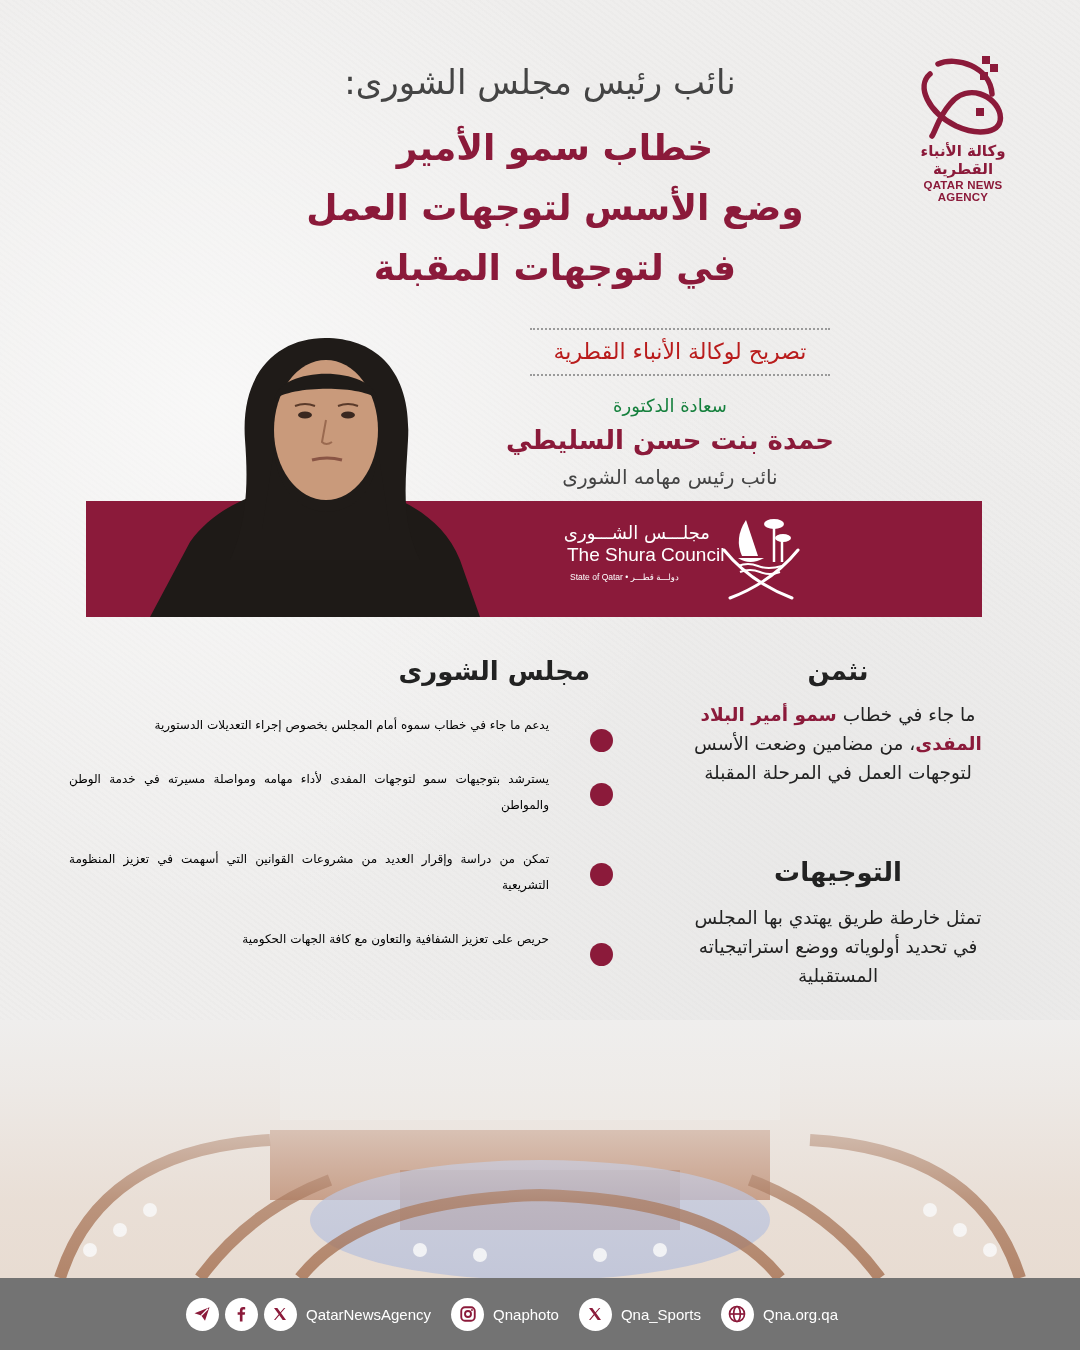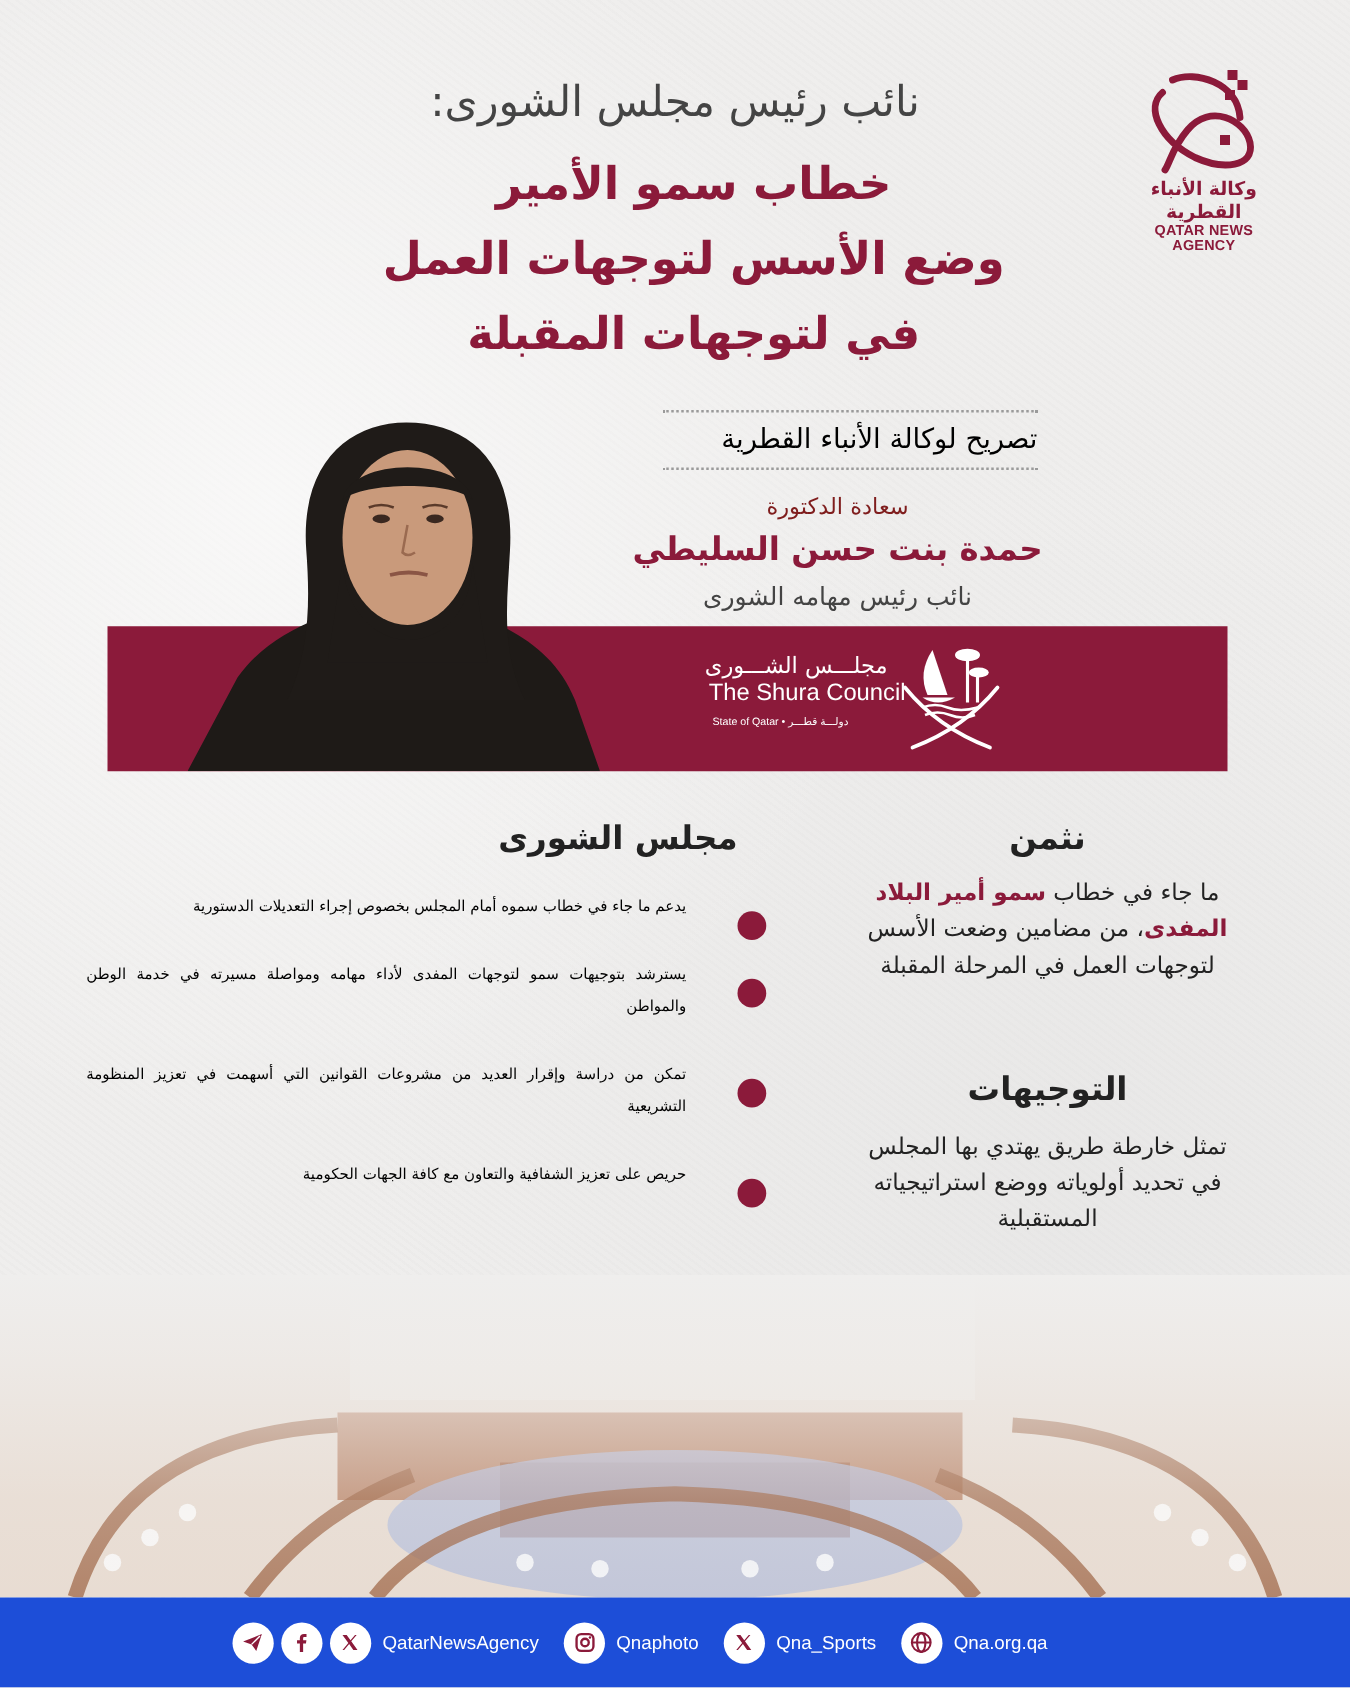--- a/index.html
+++ b/index.html
@@ -23,22 +23,22 @@
   .logo { position: absolute; top: 52px; right: 52px; width: 130px; text-align: center; }
   .logo svg { display: block; margin: 0 auto; }
   .logo-ar { font-family: "DejaVu Sans", sans-serif; font-weight: bold; color: #8b1a3a; font-size: 15px; direction: rtl; margin-top: 2px; }
   .logo-en { font-family: "Liberation Sans", sans-serif; font-weight: bold; color: #8b1a3a; font-size: 11.5px; letter-spacing: 0.2px; margin-top: 1px; }
 
   
   .kicker { position: absolute; top: 62px; left: 0; width: 1080px; text-align: center; font-size: 34px; color: #444; direction: rtl; }
   .headline { position: absolute; top: 118px; left: 0; width: 1080px; text-align: center; direction: rtl; color: #8b1a3a; font-weight: bold; font-size: 36px; line-height: 60px; padding-left: 30px; }
 
   
-  .statement { position: absolute; top: 328px; left: 530px; width: 300px; height: 48px; border-top: 2px dotted #9a9a9a; border-bottom: 2px dotted #9a9a9a; font-size: 22px; color: #000000; direction: rtl; line-height: 44px; }
-  .honor { position: absolute; top: 395px; left: 520px; width: 300px; text-align: center; direction: rtl; font-size: 18px; color: #7f1d1d; }
+  .statement { position: absolute; top: 328px; left: 530px; width: 300px; height: 48px; border-top: 2px dotted #9a9a9a; border-bottom: 2px dotted #9a9a9a; text-align: center; font-size: 22px; color: #b91c1c; direction: rtl; line-height: 44px; }
+  .honor { position: absolute; top: 395px; left: 520px; width: 300px; text-align: center; direction: rtl; font-size: 18px; color: #15803d; }
   .person-name { position: absolute; top: 425px; left: 500px; width: 340px; text-align: center; direction: rtl; font-size: 26px; font-weight: bold; color: #8b1a3a; }
   .person-title { position: absolute; top: 465px; left: 510px; width: 320px; text-align: center; direction: rtl; font-size: 20px; color: #444; }
 
   
   .band { position: absolute; top: 501px; left: 86px; width: 896px; height: 116px; background: #8b1a3a; }
   .shura { position: absolute; top: 512px; left: 560px; width: 250px; height: 95px; color: #fff; }
   .shura-ar { position: absolute; right: 100px; top: 10px; font-size: 18px; direction: rtl; }
   .shura-en { position: absolute; left: 7px; top: 32px; font-family: "Liberation Sans", sans-serif; font-size: 19px; }
   .shura-sub { position: absolute; left: 10px; top: 60px; font-family: "Liberation Sans", sans-serif; font-size: 8.5px; white-space: nowrap; }
   .emblem { position: absolute; left: 160px; top: 0px; }
@@ -54,21 +54,21 @@
   .bullet-text { font-size: 12px; line-height: 26px; color: #000000; width: 480px; text-align: justify; text-align-last: right; margin-right: 46px; }
   .right-col { position: absolute; left: 688px; width: 300px; text-align: center; direction: rtl; }
   .right-text { font-size: 18.5px; line-height: 29px; color: #222; }
   .hl { color: #8b1a3a; font-weight: bold; }
 
   
   .chamber { position: absolute; left: 0; top: 1020px; width: 1080px; height: 258px; overflow: hidden; }
   .chamber-fade { position: absolute; inset: 0; background: linear-gradient(to bottom, rgba(239,238,237,1) 0%, rgba(239,238,237,0.75) 25%, rgba(239,238,237,0.15) 70%, rgba(239,238,237,0) 100%); }
 
   
-  .footer { position: absolute; left: 0; top: 1278px; width: 1080px; height: 72px; background: #1d4ed8; display: flex; align-items: center; justify-content: center; gap: 20px; padding-right: 56px; }
+  .footer { position: absolute; left: 0; top: 1278px; width: 1080px; height: 72px; background: #737373; display: flex; align-items: center; justify-content: center; gap: 20px; padding-right: 56px; }
   .f-group { display: flex; align-items: center; gap: 6px; }
   .f-icon { width: 33px; height: 33px; border-radius: 50%; background: #fff; display: flex; align-items: center; justify-content: center; }
   .f-label { color: #fff; font-family: "Liberation Sans", sans-serif; font-size: 15px; margin-left: 3px; }
 </style>
 </head>
 <body>
 
 <div class="paper"></div>
 
 <div class="logo">

